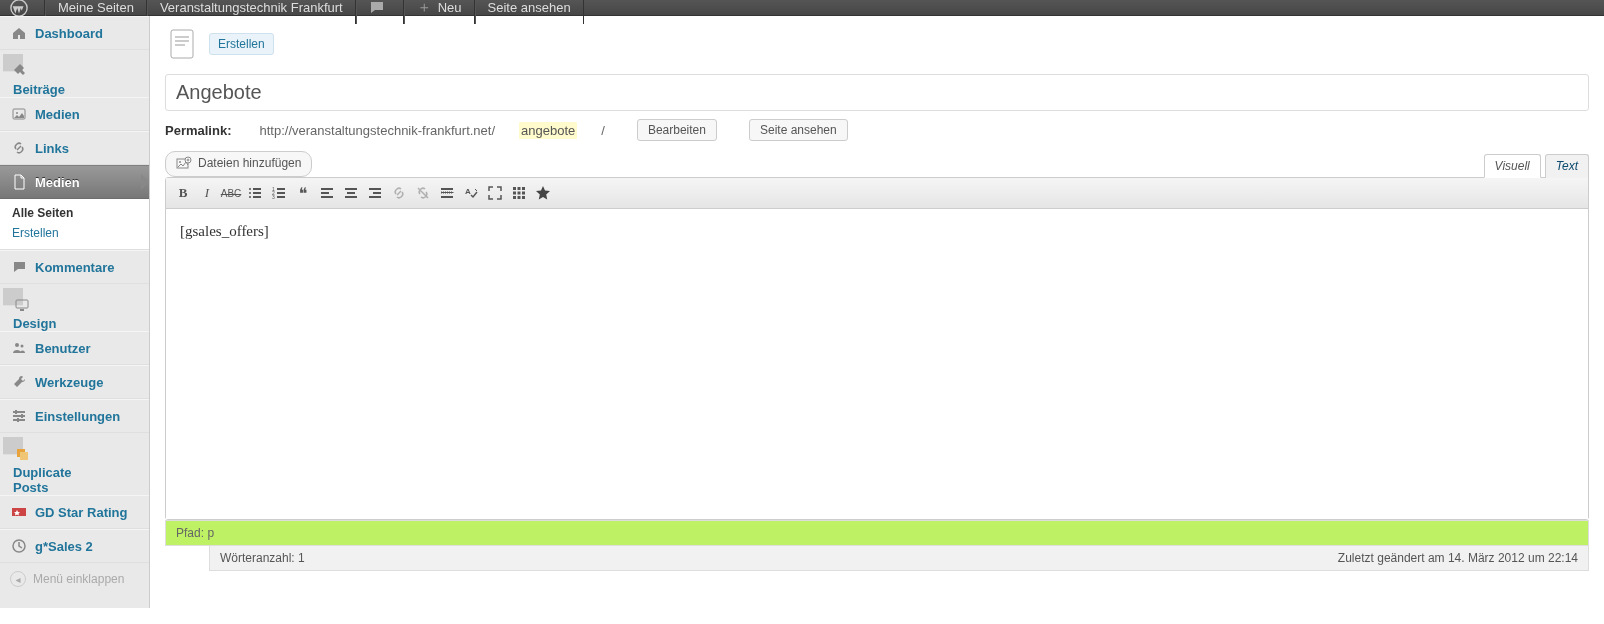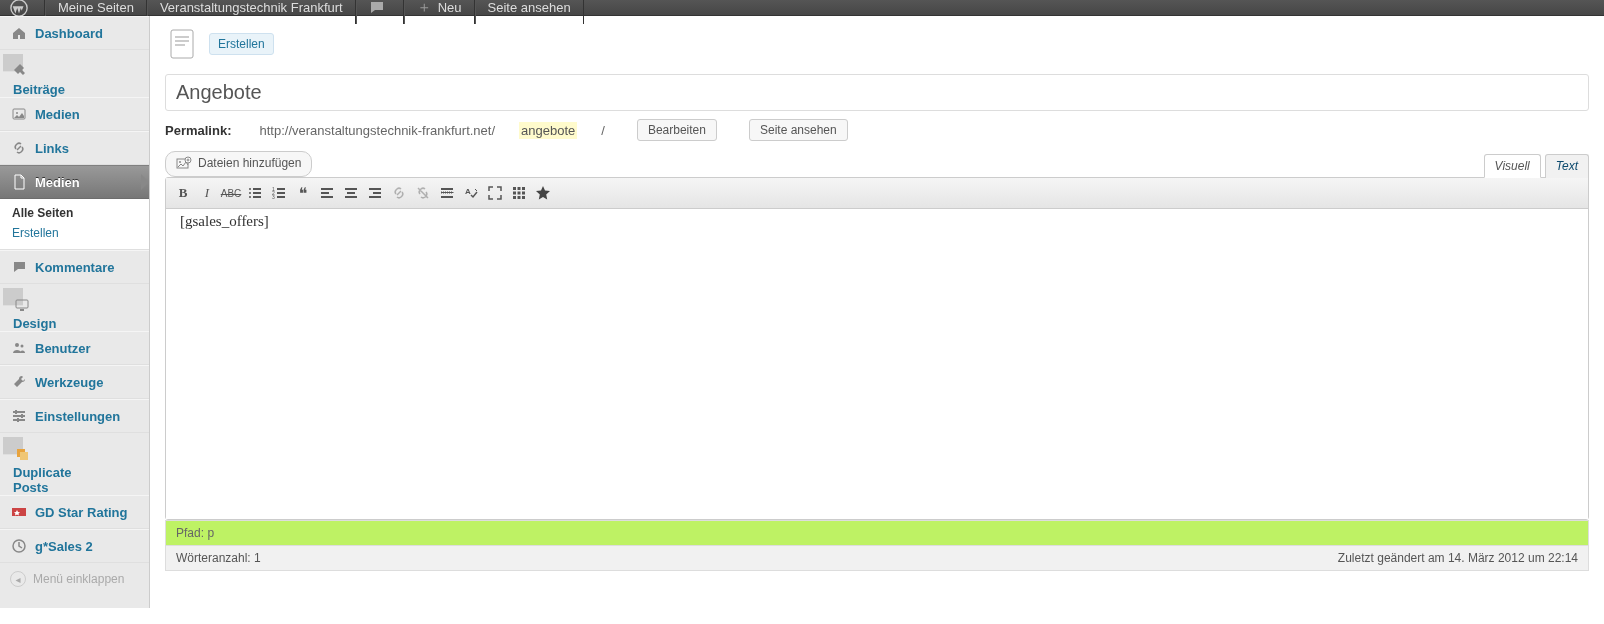--- a/index.html
+++ b/index.html
@@ -55,25 +55,25 @@
 .ed-tabs { display: flex; font-style: italic; }
 .ed-tab { border: 1px solid #ccc; border-bottom: none; padding: 4px 10px; font-size: 12px; color: #0c4a6e; background: #f1f1f1; border-radius: 3px 3px 0 0; margin-left: 4px; cursor: pointer; position: relative; bottom: -1px; }
 .ed-tab.active { background: #fff; color: #555; border-bottom: 1px solid #fff; z-index: 2; }
 
 
 #editorwrap { border: 1px solid #ccc; border-radius: 3px 0 3px 3px; }
 #toolbar { background: #eee; background: linear-gradient(to bottom, #f5f5f5, #e5e5e5); border-bottom: 1px solid #ccc; padding: 3px 5px; display: flex; align-items: center; }
 .tb { width: 22px; height: 22px; margin: 1px; display: inline-flex; align-items: center; justify-content: center; border-radius: 2px; cursor: pointer; color: #555; font-size: 13px; }
 .tb svg { width: 16px; height: 16px; }
 .sep { width: 1px; height: 18px; background: #ccc; margin: 0 3px; display: inline-block; }
-#editor-body { min-height: 310px; padding: 4px 14px; font-family: Georgia, serif; font-size: 15px; color: #333; background: #fff; }
+#editor-body { min-height: 310px; padding: 14px 14px; font-family: Georgia, serif; font-size: 15px; color: #333; background: #fff; }
 
 
 #pathrow { border: 1px solid #ddd; border-top: 1px solid #ddd; background: #bef264; padding: 5px 10px; font-size: 12px; color: #666; }
-#statrow { border: 1px solid #ddd; border-top: none; background: #f1f1f1; padding: 5px 10px; font-size: 12px; color: #555; display: flex; justify-content: space-between; }
+#statrow { border: 1px solid #ddd; border-top: none; background: #f1f1f1; padding: 5px 10px; font-size: 12px; color: #555; display: flex; justify-content: space-between; margin-left: 44px; }
 </style>
 </head>
 <body>
 
 <div id="adminbar">
   <div class="ab-item wp-logo">
     <svg viewBox="0 0 20 20" fill="#ccc">
         <circle cx="10" cy="10" r="9" fill="none" stroke="#ccc" stroke-width="1.5"></circle>
         <path d="M3 8l3 8 2-6 2 6 2-6 1 3 2-5H3z" fill="#ccc"></path>
       </svg>

